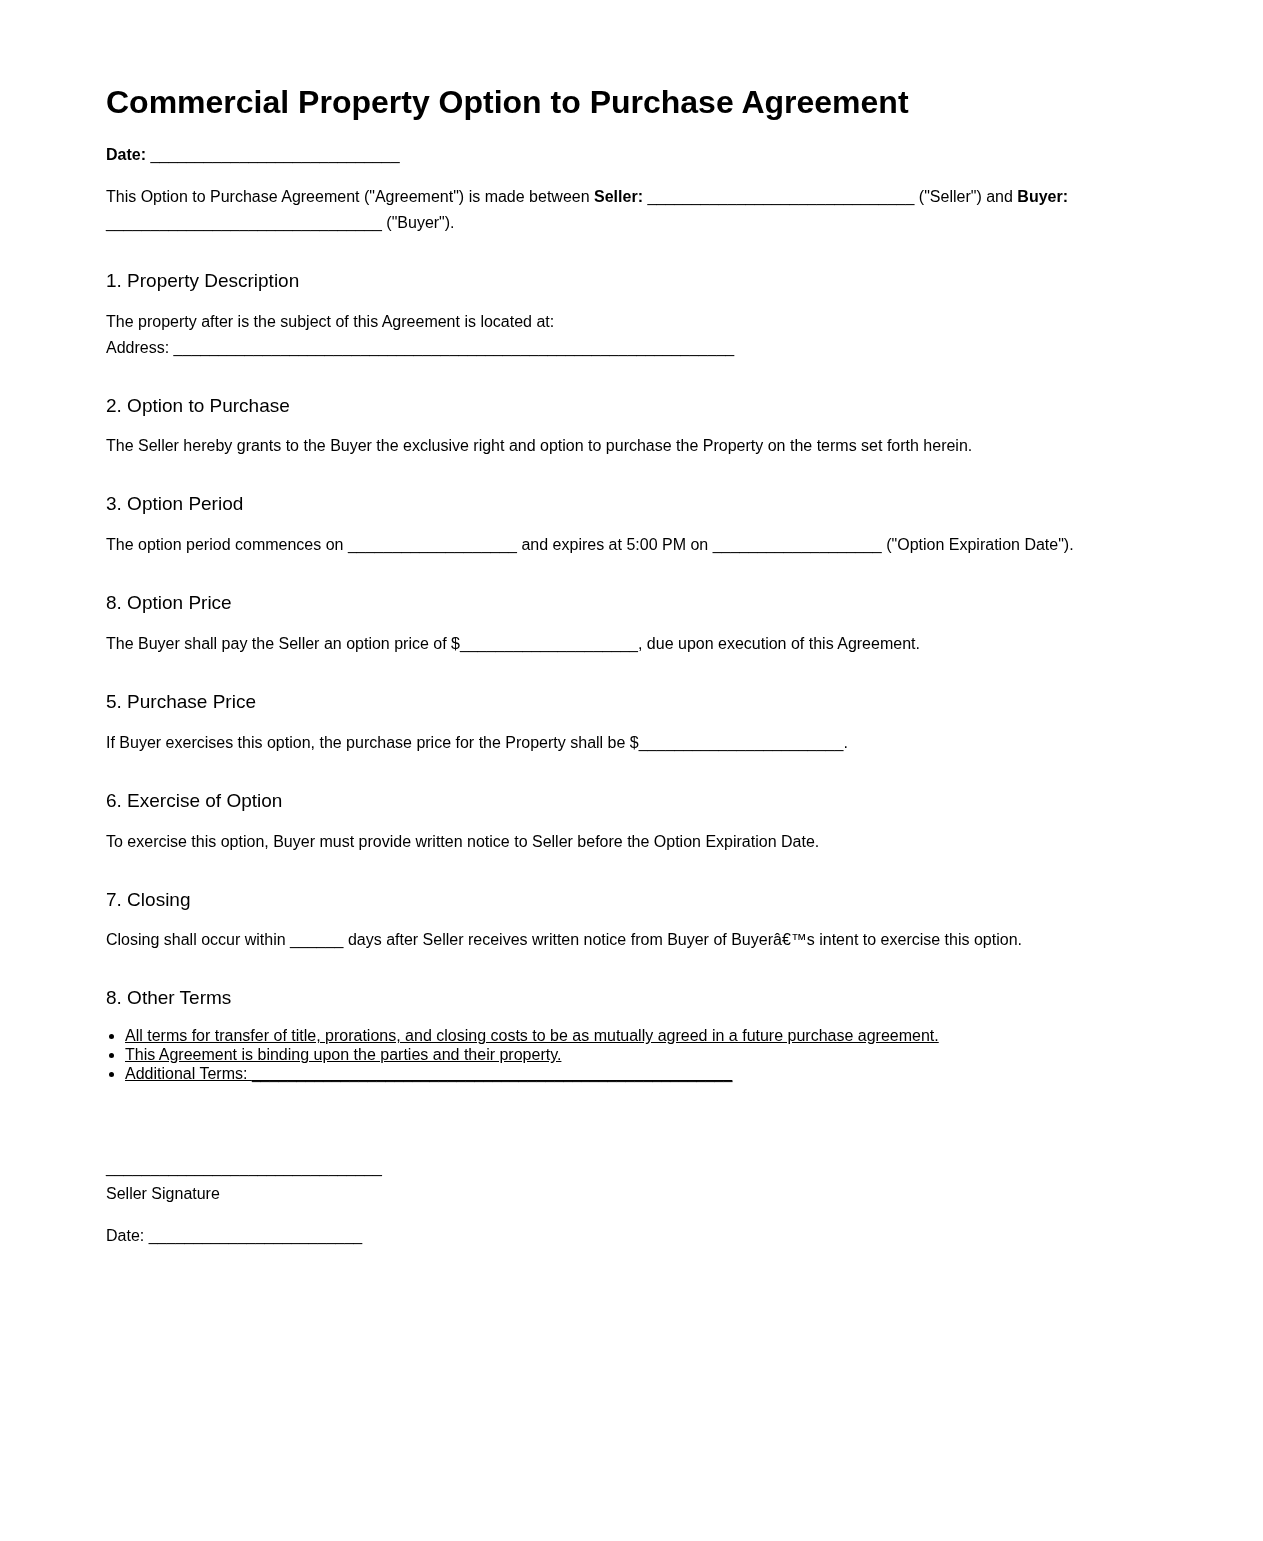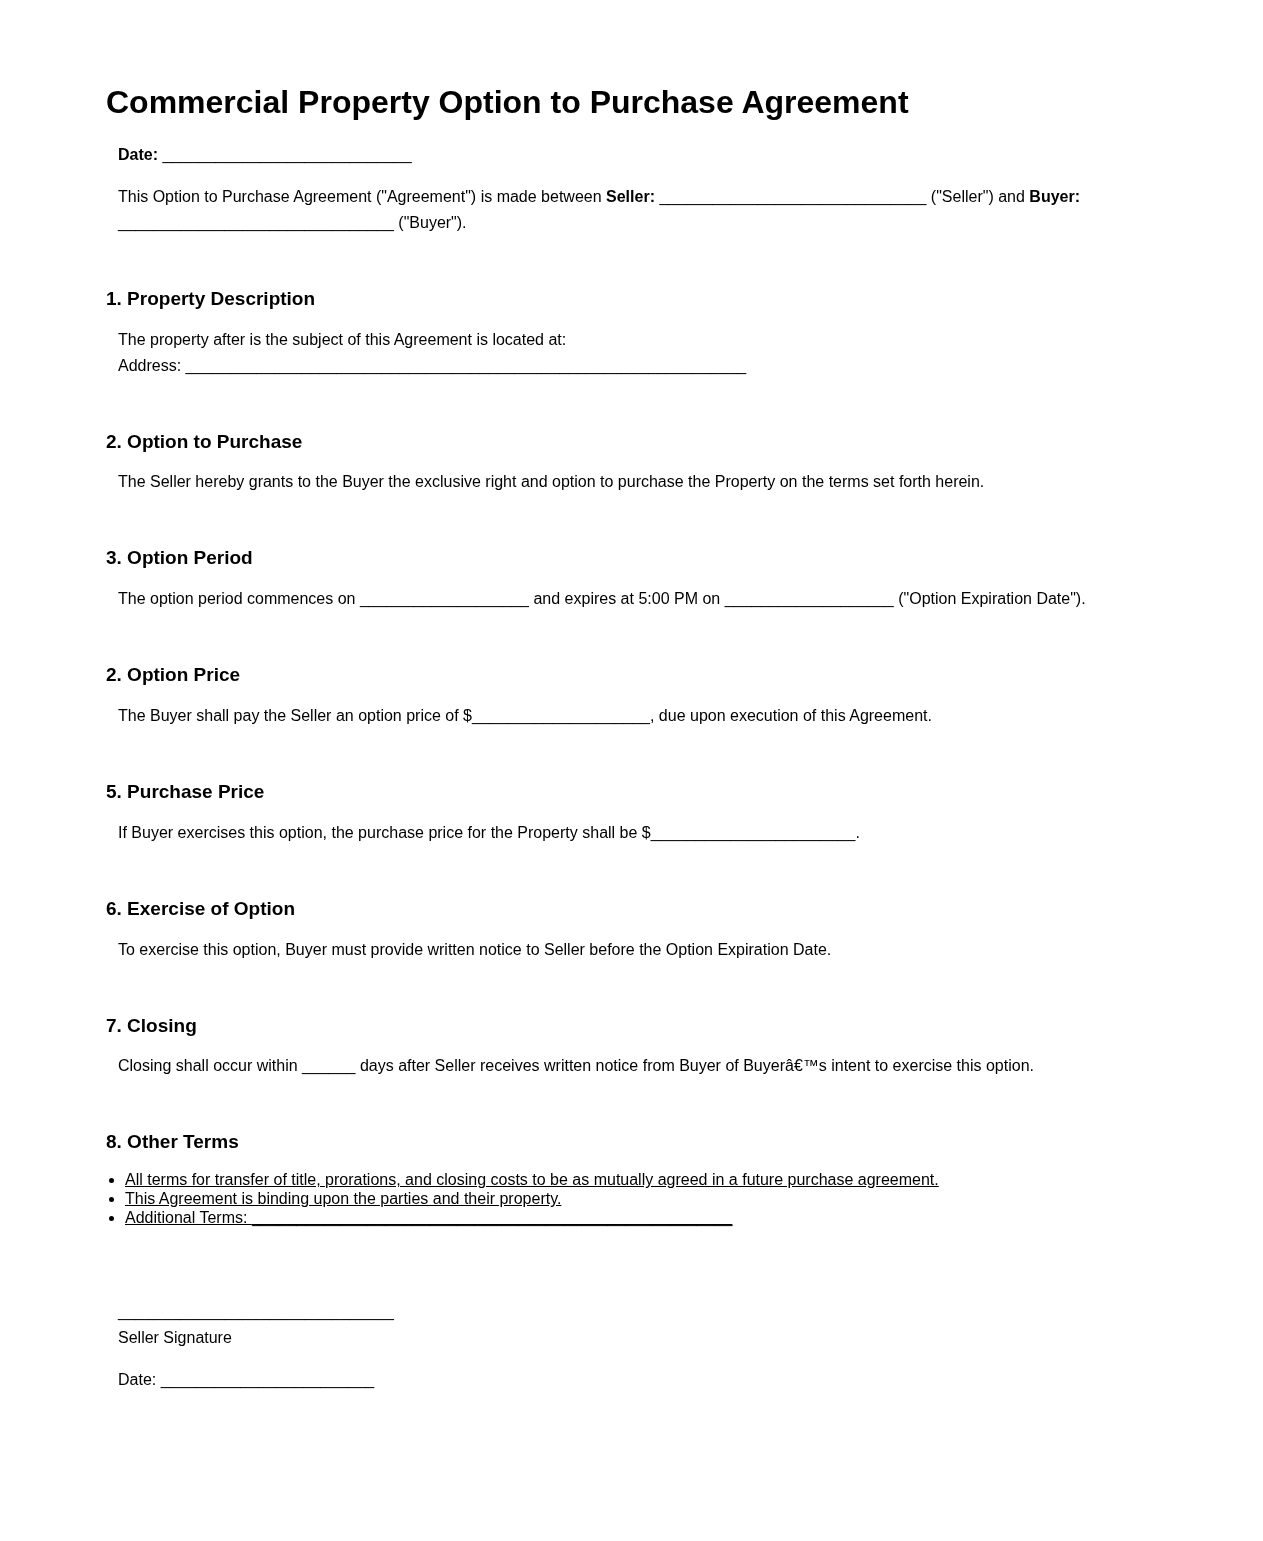--- a/index.html
+++ b/index.html
@@ -14,26 +14,26 @@
     font-size: 16px;
   }
   h1.doc-title {
     font-size: 32px;
     font-weight: 700;
     line-height: 1.15;
     margin: 21px 0;
   }
   h3.sec-heading {
     font-size: 19px;
-    font-weight: 700;
+    font-weight: 400;
     line-height: 1.2;
-    margin: 52px 0 16px 0;
+    margin: 34px 0 16px 0;
   }
   p.para {
-    margin: 16px 12px;
+    margin: 16px 0;
     line-height: 26px;
   }
   .b { font-weight: 700; }
   ul.terms {
     margin: 16px 0;
     padding-left: 19px;
   }
   ul.terms li {
     line-height: 19px;
     margin: 0;
@@ -58,21 +58,21 @@
 
 
   <h3 class="sec-heading">2. Option to Purchase</h3>
 
   <p class="para">The Seller hereby grants to the Buyer the exclusive right and option to purchase the Property on the terms set forth herein.</p>
 
   <h3 class="sec-heading">3. Option Period</h3>
 
   <p class="para"><span>The option period commences on </span><span>___________________</span><span> and expires at 5:00 PM on </span><span>___________________</span><span> ("Option Expiration Date").</span></p>
 
-  <h3 class="sec-heading">2. Option Price</h3>
+  <h3 class="sec-heading">8. Option Price</h3>
 
   <p class="para"><span>The Buyer shall pay the Seller an option price of $</span><span>____________________</span><span>, due upon execution of this Agreement.</span></p>
 
   <h3 class="sec-heading">5. Purchase Price</h3>
 
   <p class="para"><span>If Buyer exercises this option, the purchase price for the Property shall be $</span><span>_______________________</span><span>.</span></p>
 
   <h3 class="sec-heading">6. Exercise of Option</h3>
 
   <p class="para">To exercise this option, Buyer must provide written notice to Seller before the Option Expiration Date.</p>

